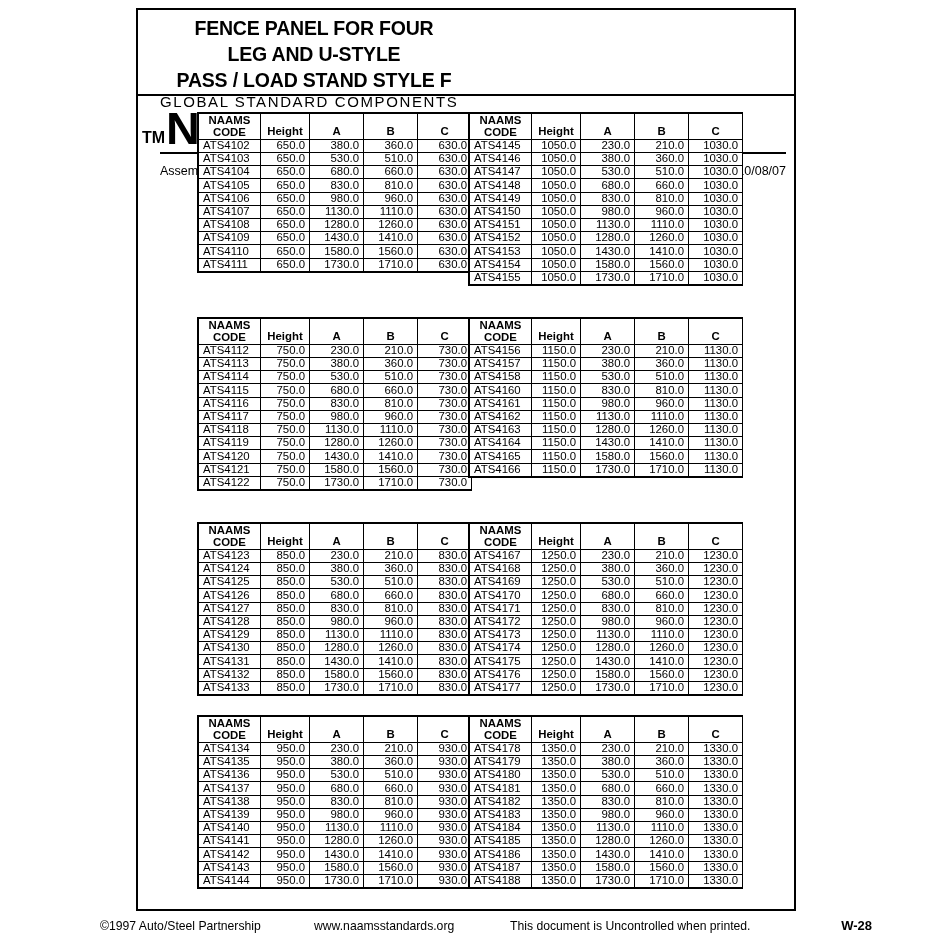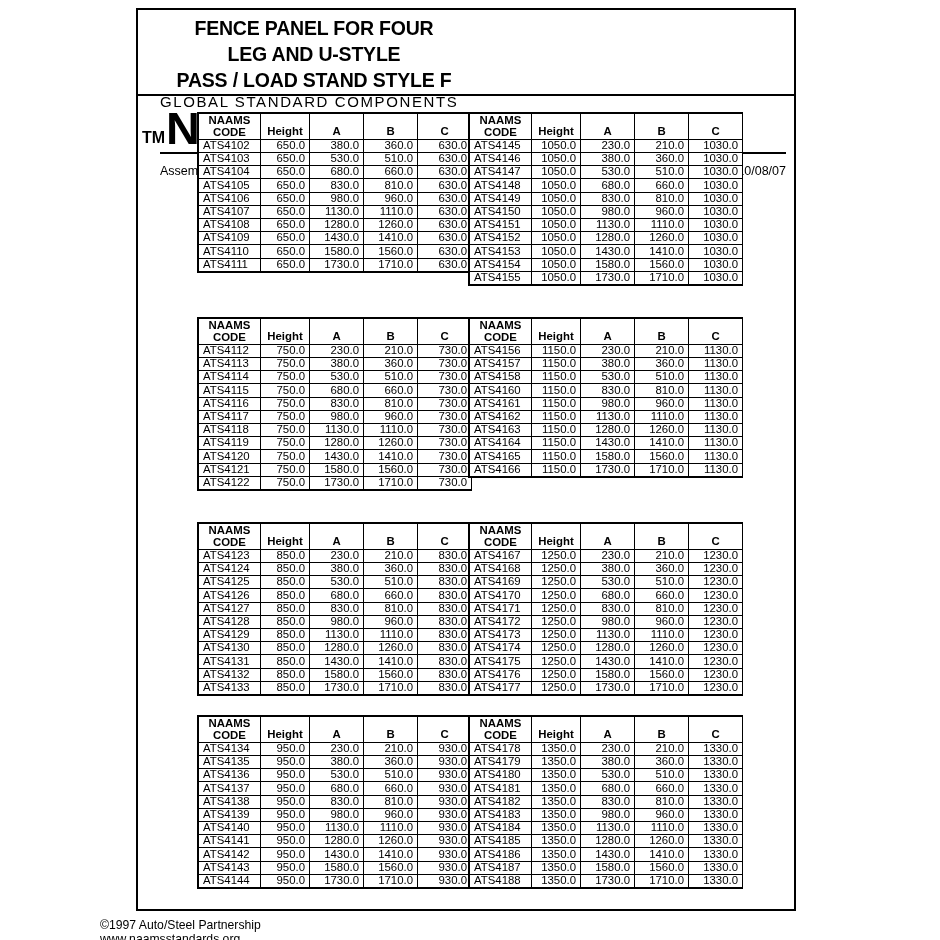--- a/index.html
+++ b/index.html
@@ -185,21 +185,21 @@
   col.c-c      { width: 54px; }
 
   
   #footer {
     position: absolute;
     left: 100px;
     right: 68px;
     top: 918px;
     height: 18px;
     display: flex;
-    flex-direction: column;
+    flex-direction: row;
     align-items: baseline;
     font-size: 12.2px;
   }
   #footer .f-copy { width: 214px; white-space: nowrap; }
   #footer .f-url  { width: 196px; white-space: nowrap; }
   #footer .f-note { flex: 1; white-space: nowrap; }
   #footer .f-page {
     font-size: 13px;
     font-weight: bold;
     white-space: nowrap;

